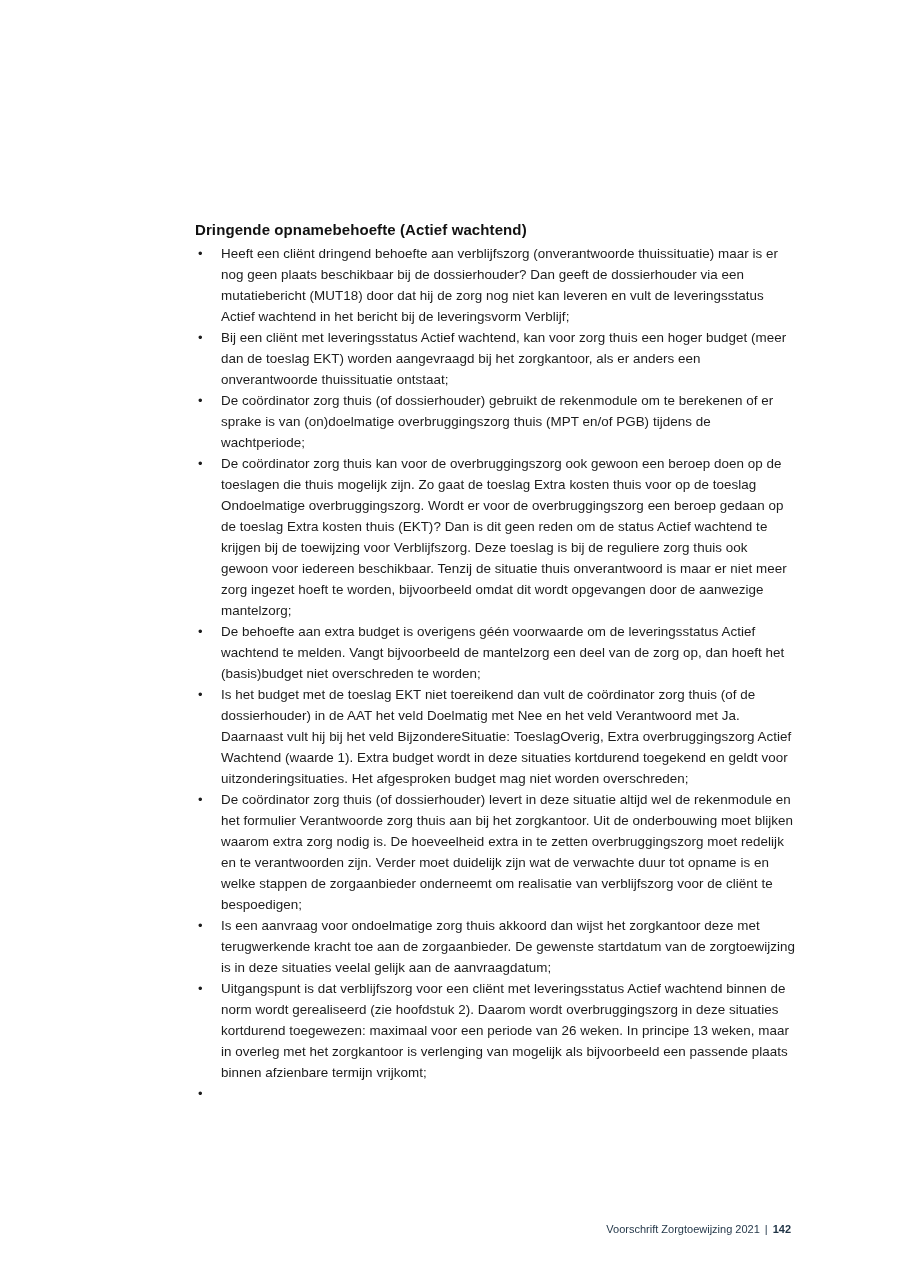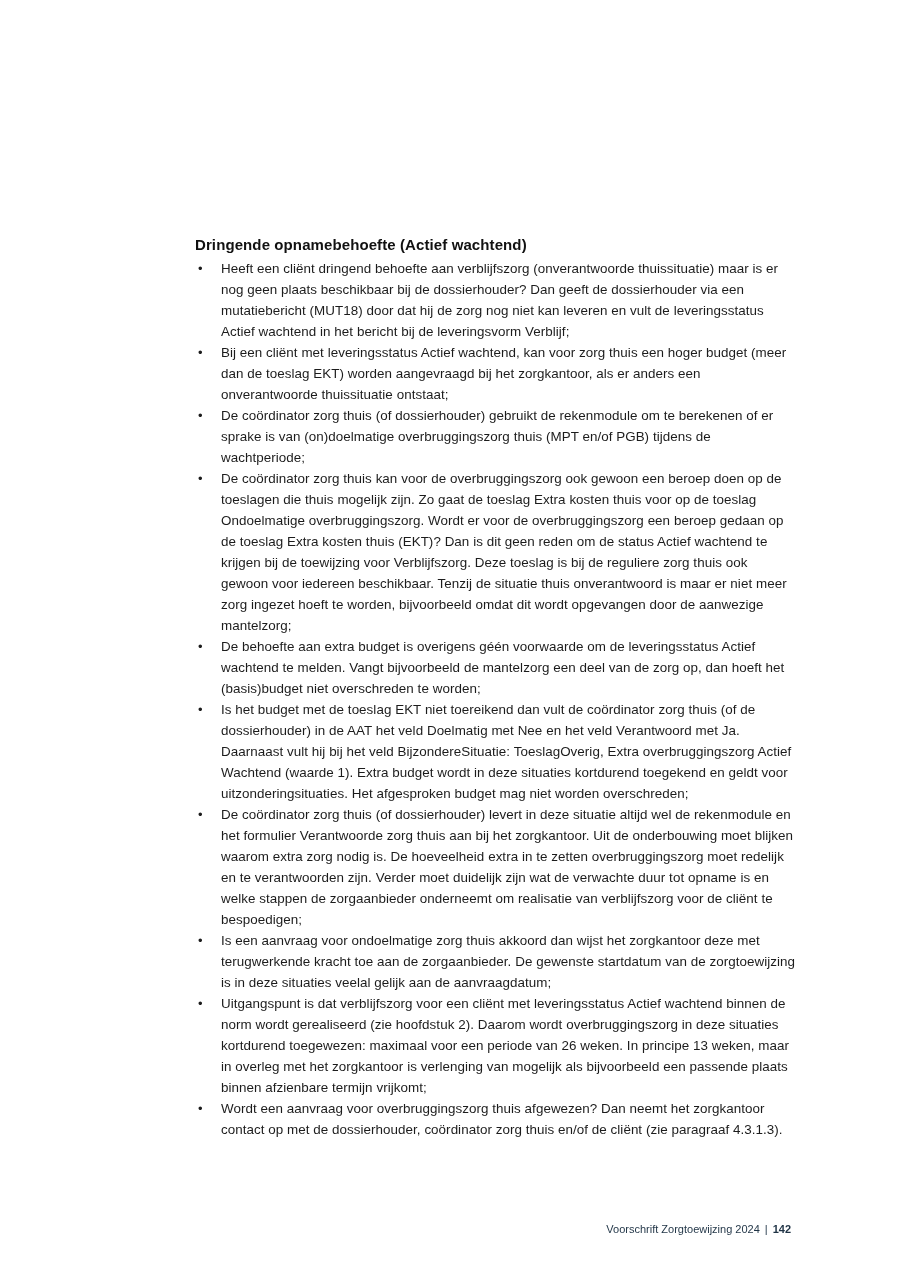--- a/index.html
+++ b/index.html
@@ -14,21 +14,21 @@
     overflow: hidden;
   }
   .page {
     position: absolute;
     inset: 0;
     background: #ffffff;
   }
   .content {
     position: absolute;
     left: 195px;
-    top: 234px;
+    top: 219px;
     width: 600px;
   }
   .heading {
     font-size: 15px;
     font-weight: bold;
     color: #111111;
     line-height: 21px;
     margin: 0 0 3px 0;
     letter-spacing: 0.1px;
   }
@@ -101,21 +101,20 @@
       <li class="bullet-item">
         <span class="marker">•</span>
         <span>Is een aanvraag voor ondoelmatige zorg thuis akkoord dan wijst het zorgkantoor deze met terugwerkende kracht toe aan de zorgaanbieder. De gewenste startdatum van de zorgtoewijzing is in deze situaties veelal gelijk aan de aanvraagdatum;</span>
       </li>
       <li class="bullet-item">
         <span class="marker">•</span>
         <span>Uitgangspunt is dat verblijfszorg voor een cliënt met leveringsstatus Actief wachtend binnen de norm wordt gerealiseerd (zie hoofdstuk 2). Daarom wordt overbruggingszorg in deze situaties kortdurend toegewezen: maximaal voor een periode van 26 weken. In principe 13 weken, maar in overleg met het zorgkantoor is verlenging van mogelijk als bijvoorbeeld een passende plaats binnen afzienbare termijn vrijkomt;</span>
       </li>
       <li class="bullet-item">
         <span class="marker">•</span>
-        <span>Wordt een aanvraag voor overbruggingszorg thuis afgewezen? Dan neemt het zorgkantoor contact op met de dossierhouder, coördinator zorg thuis en/of de cliënt (zie paragraaf 4.3.1.3).</span>
       </li>
     </ul>
   </div>
 
   <div class="footer">
-    <span>Voorschrift Zorgtoewijzing 2024</span><span class="sep">|</span><span class="page-num">142</span>
+    <span>Voorschrift Zorgtoewijzing 2021</span><span class="sep">|</span><span class="page-num">142</span>
   </div>
 </div>
 
 </body></html>

